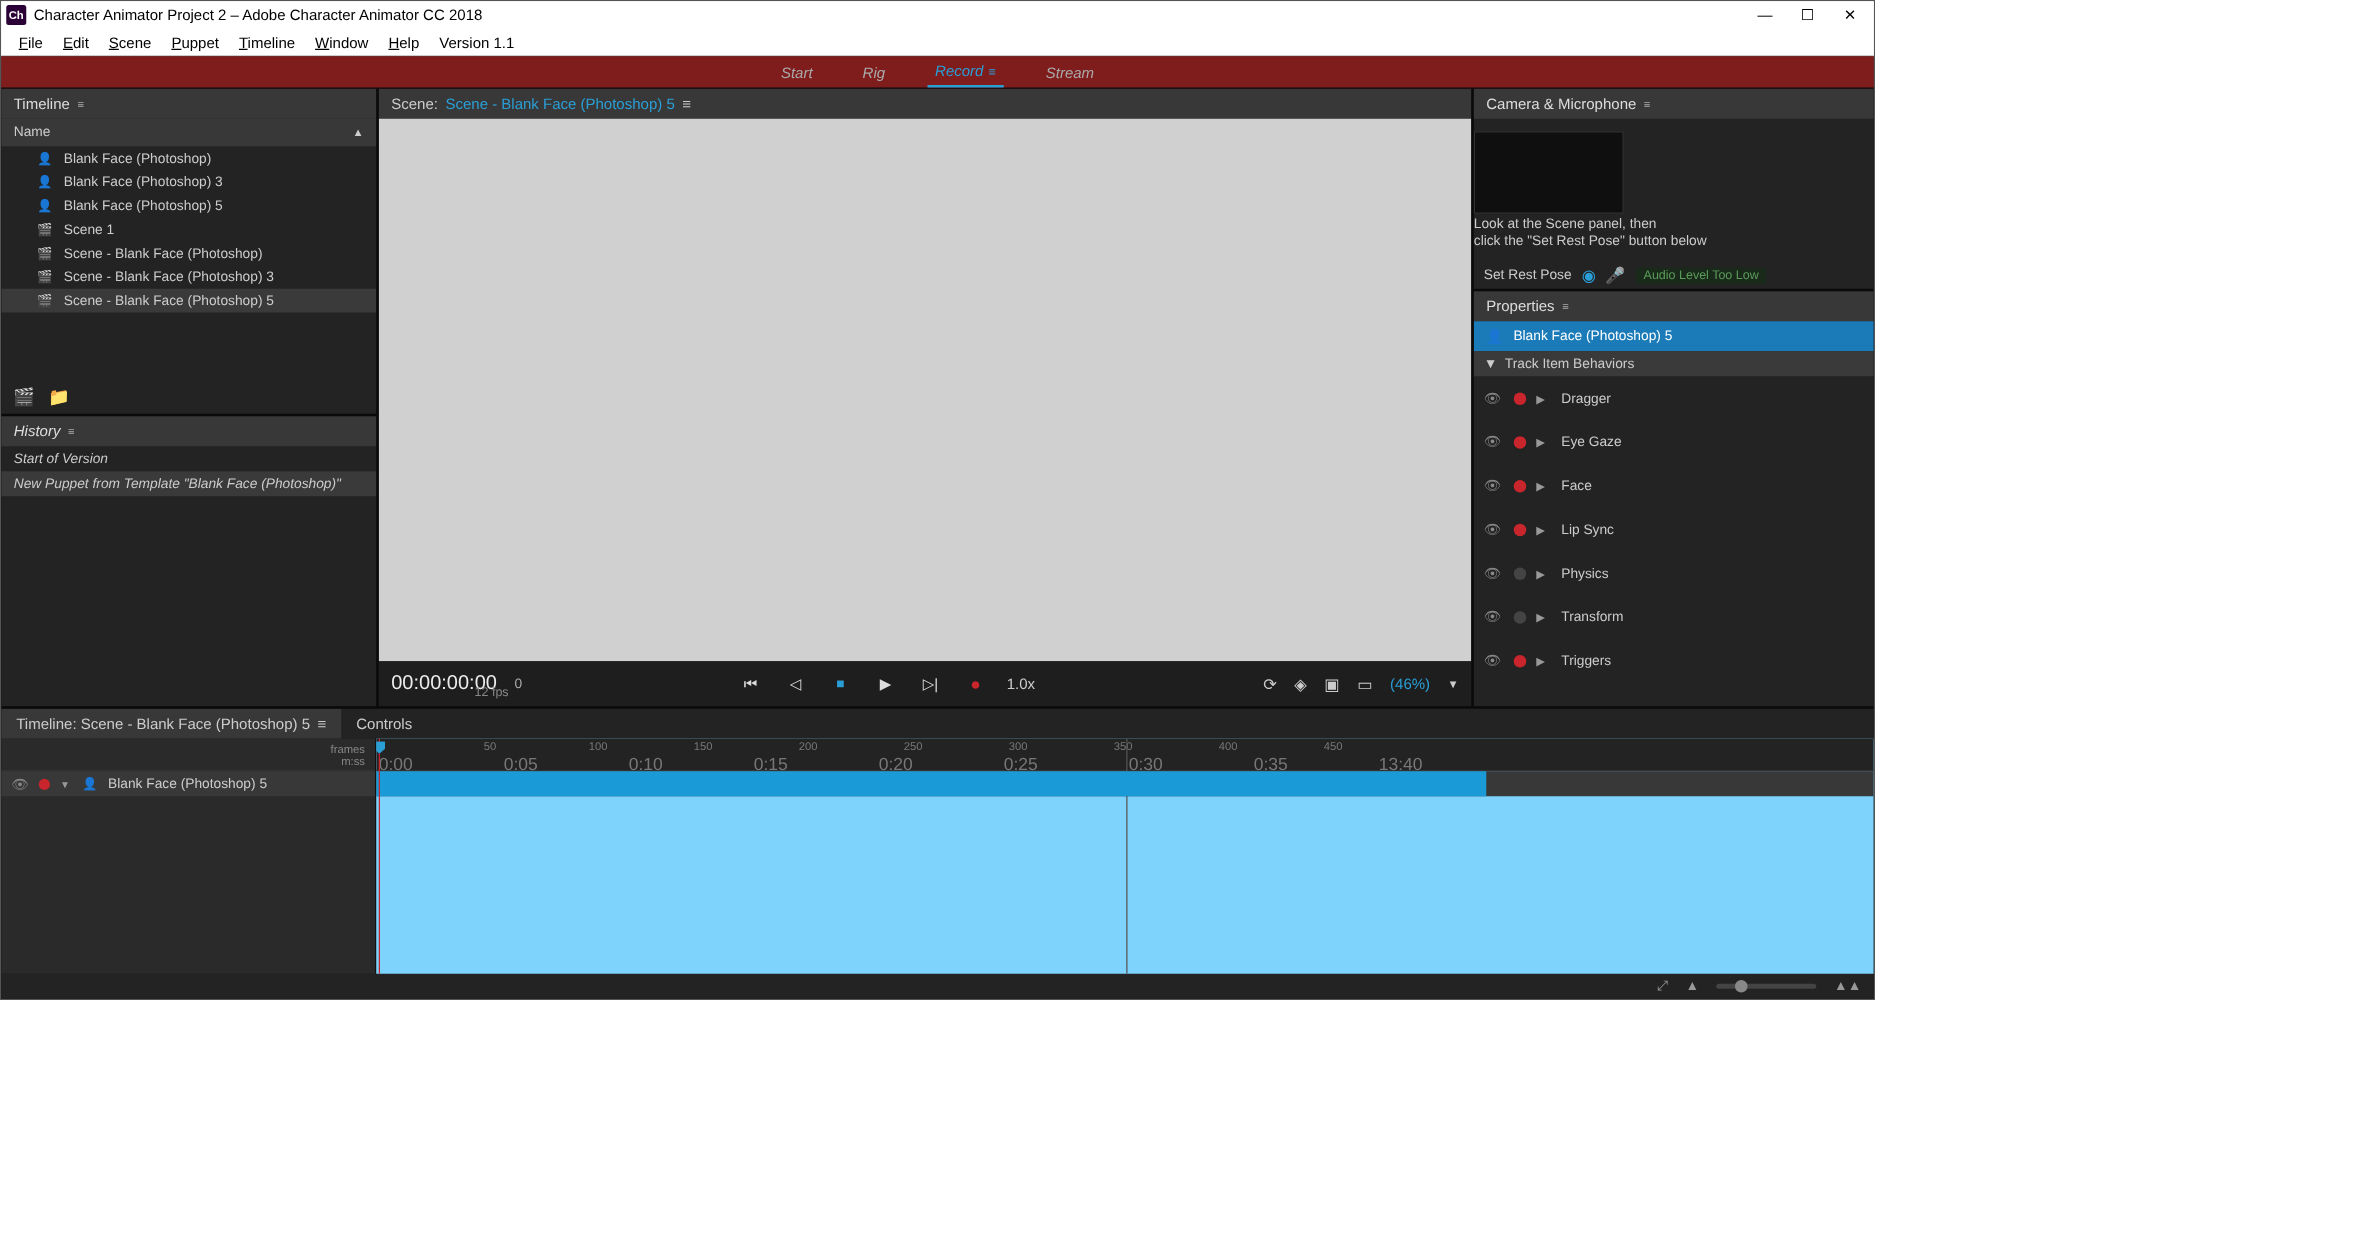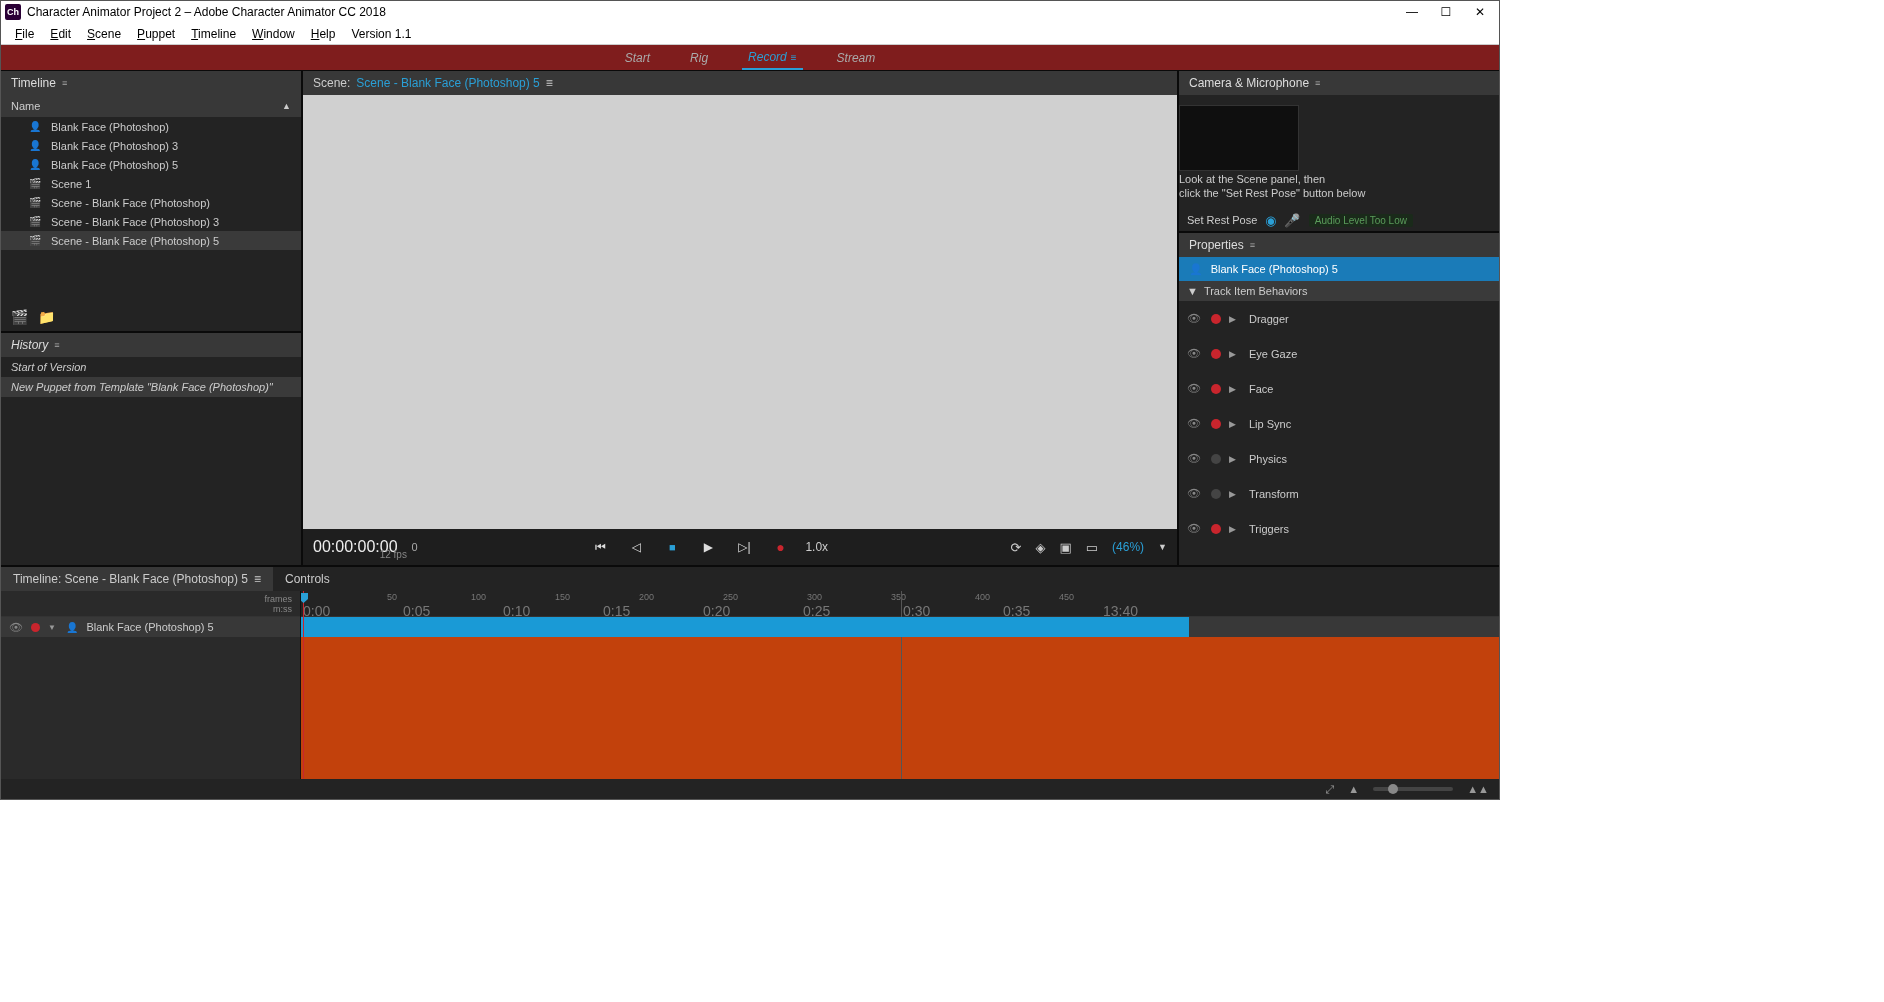--- a/index.html
+++ b/index.html
@@ -95,21 +95,21 @@
   .tl-tab.active { background: #383838; }
   .timeline-body { flex: 1; display: flex; min-height: 0; background: #232323; }
   .track-headers { width: 300px; background: #2a2a2a; border-right: 1px solid #111; display: flex; flex-direction: column; }
   .ruler-label { height: 26px; display: flex; flex-direction: column; align-items: flex-end; justify-content: center; font-size: 9px; color: #888; padding-right: 8px; border-bottom: 1px solid #333; }
   .track-row-header { height: 20px; display: flex; align-items: center; padding: 0 8px; font-size: 11px; color: #ccc; gap: 8px; background: #383838; }
   .track-row-header .eye { color: #888; width: 14px; cursor: pointer; }
   .track-row-header .arm { width: 9px; height: 9px; border-radius: 50%; background: #c9252d; cursor: pointer; }
   .track-row-header .expand { font-size: 8px; color: #999; width: 10px; cursor: pointer; }
   .track-row-header .puppet-icon { font-size: 10px; color: #aaa; }
   
-  .track-area { flex: 1; position: relative; background: #c2410c; overflow: hidden; }
+  .track-area { flex: 1; position: relative; background: #7dd3fc; overflow: hidden; }
   .ruler { height: 26px; background: #232323; position: relative; border-bottom: 1px solid #333; }
   .ruler-tick { position: absolute; font-size: 14px; color: #777; top: 12px; }
   .ruler-frame { position: absolute; font-size: 9px; color: #777; top: 1px; }
   .playhead { position: absolute; top: 0; bottom: 0; width: 1px; background: #c9252d; left: 2px; z-index: 5; }
   .playhead::before { content: ''; position: absolute; top: 2px; left: -4px; width: 9px; height: 10px; background: #2a9fd6; clip-path: polygon(0 0, 100% 0, 100% 60%, 50% 100%, 0 60%); }
   .work-area { position: absolute; top: 0; left: 0; right: 310px; height: 3px; background: #2a6a8a; }
   .end-marker { position: absolute; top: 0; bottom: 0; width: 1px; background: #555; left: 600px; }
   .track-lane { position: absolute; top: 26px; left: 0; right: 0; height: 20px; background: #383838; }
   .clip { position: absolute; top: 0; height: 20px; background: #1a9ad6; left: 0; right: 0; }
   .timeline-footer { height: 20px; background: #232323; display: flex; align-items: center; justify-content: flex-end; padding: 0 10px; gap: 14px; font-size: 11px; color: #999; }

